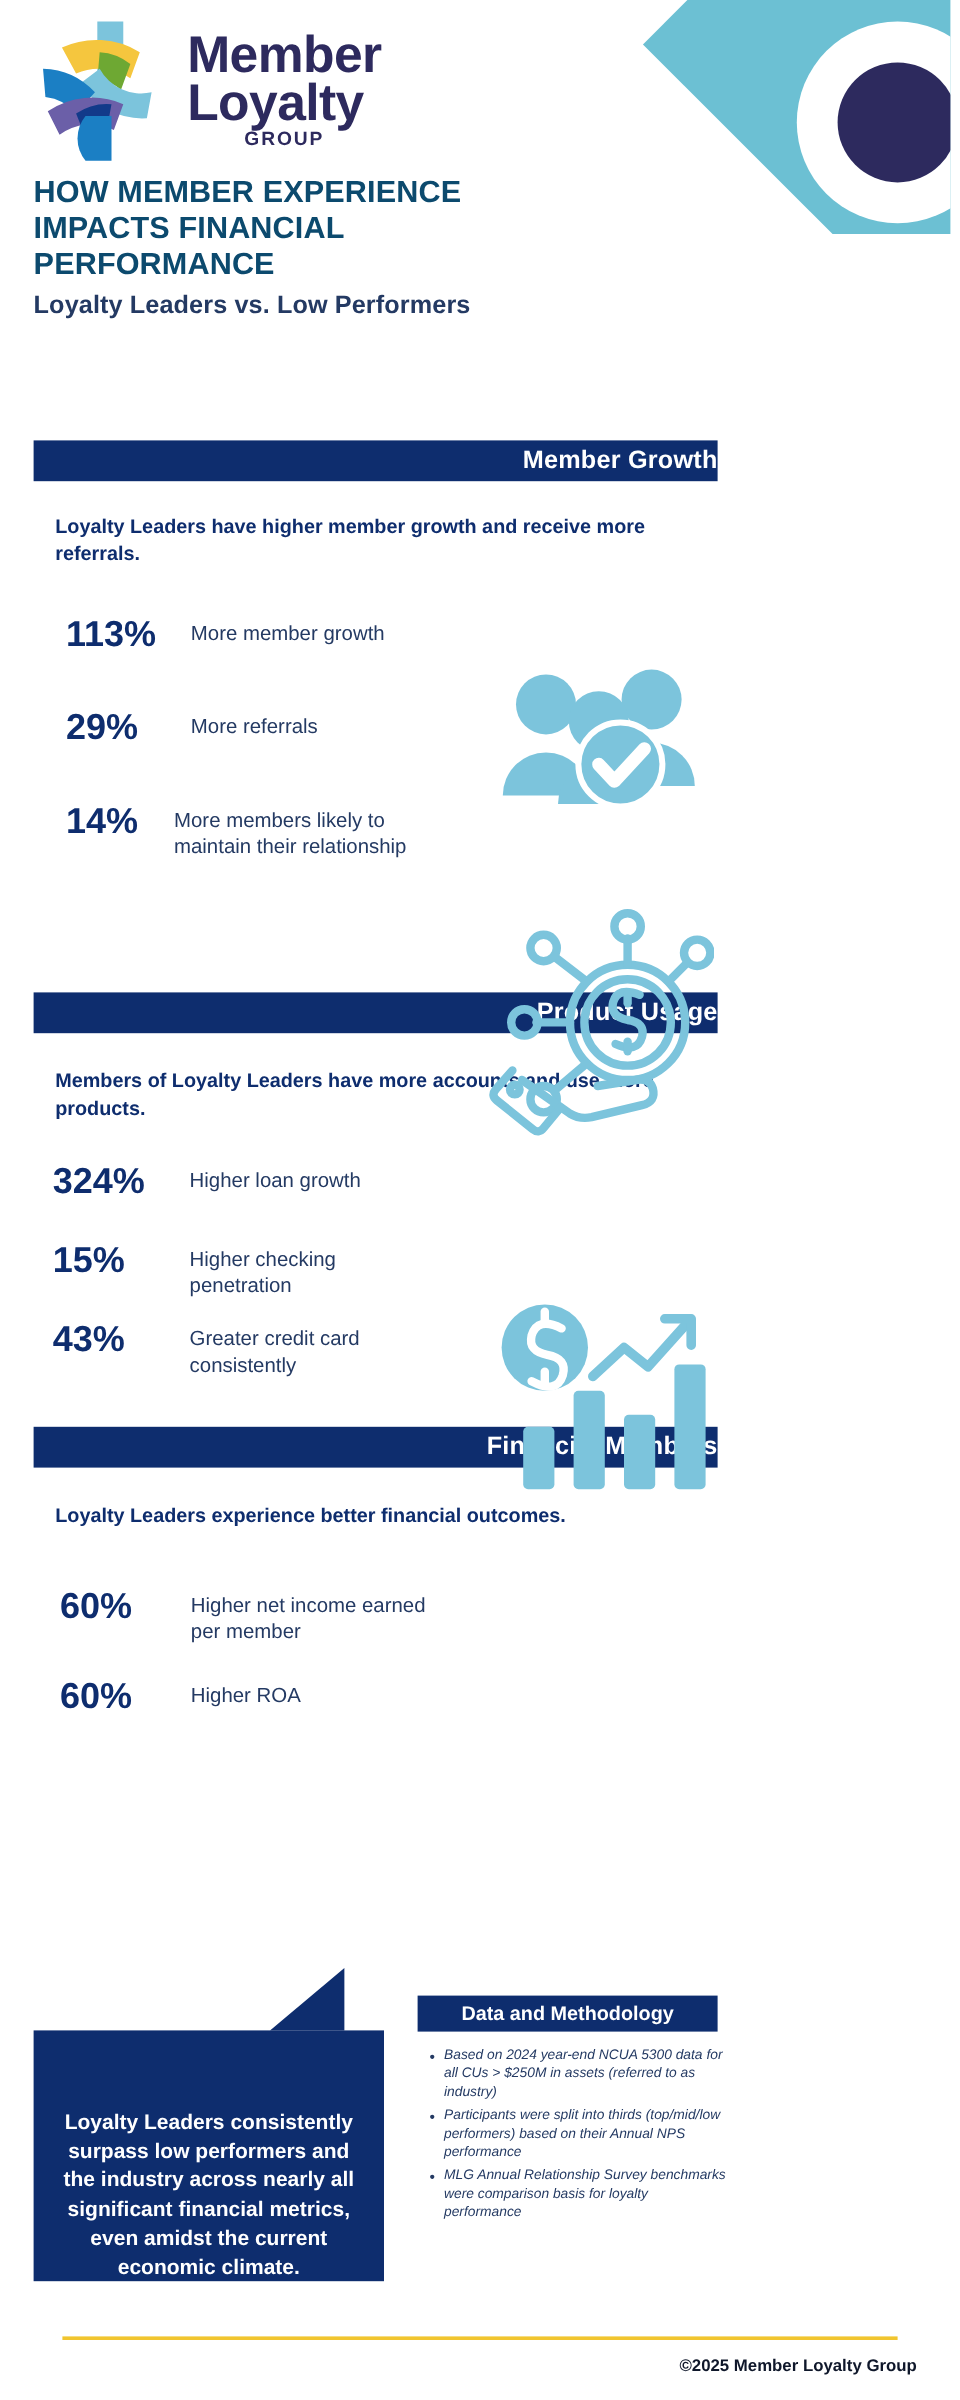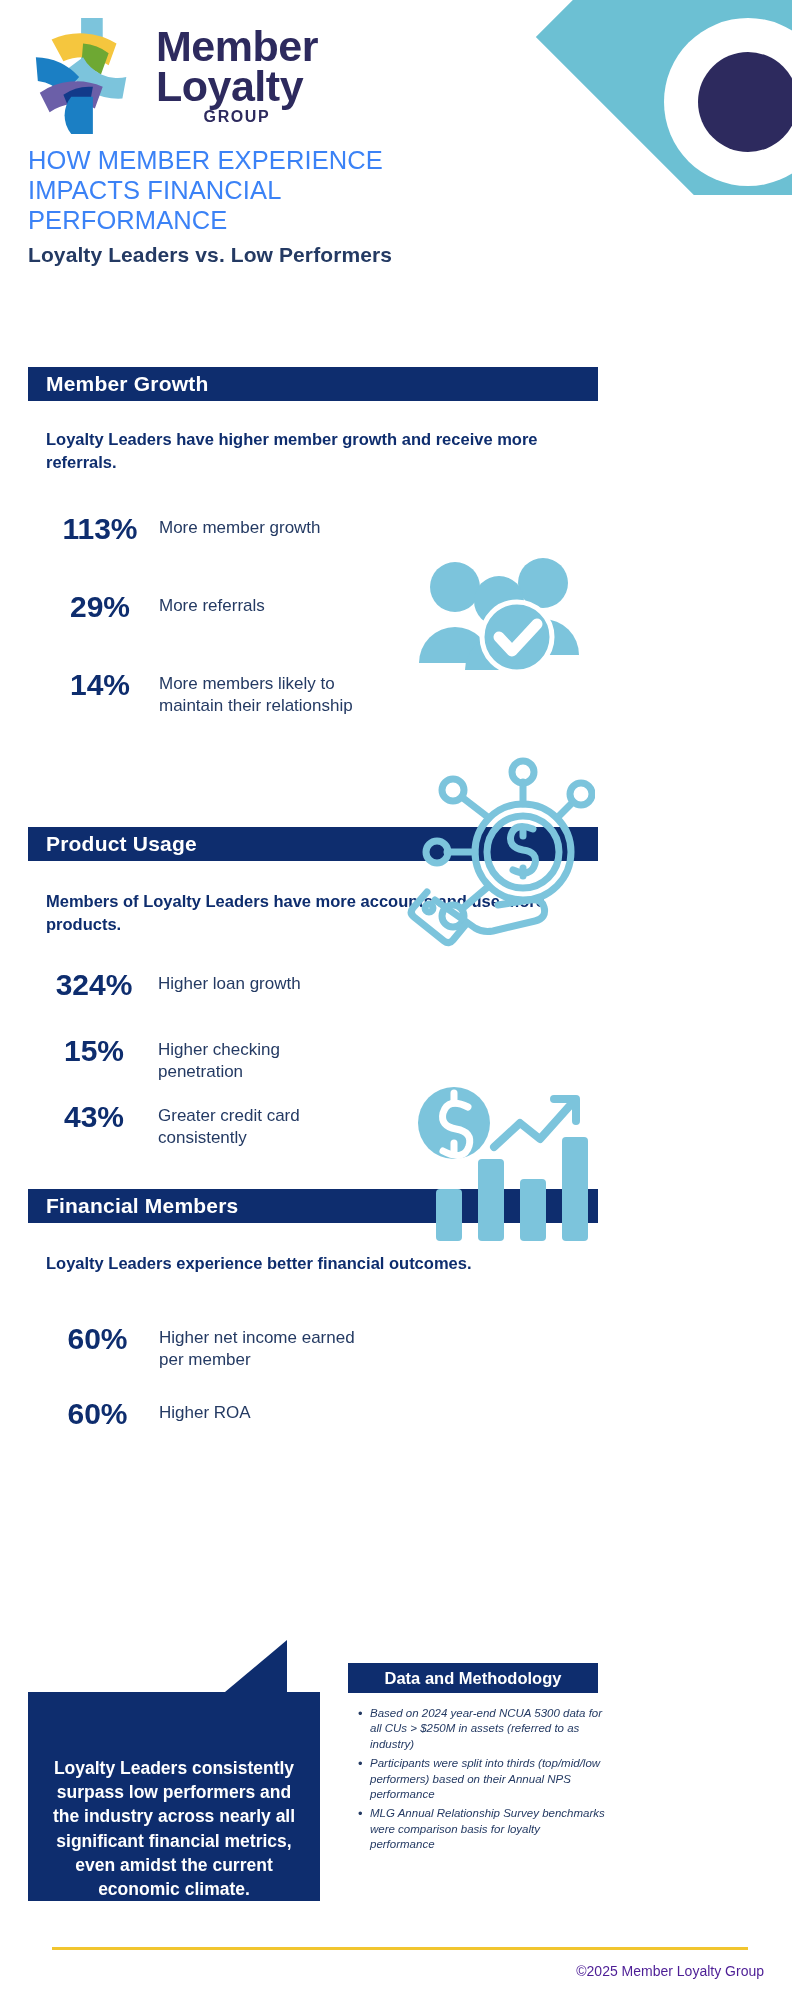--- a/index.html
+++ b/index.html
@@ -71,43 +71,43 @@
     color: #2D2A5E;
     letter-spacing: 1.6px;
     text-align: center;
     margin-top: 4px;
   }
 
   
   .title-area { position: absolute; left: 28px; top: 146px; width: 440px; }
   .main-title {
     font-size: 25.5px;
-    font-weight: 400;
-    color: #3b82f6;
+    font-weight: 700;
+    color: #0c4a6e;
     line-height: 1.17;
     letter-spacing: 0.1px;
   }
   .sub-title {
     margin-top: 8px;
     font-size: 21px;
     font-weight: 700;
     color: #243A63;
     letter-spacing: 0.1px;
   }
 
   
   .banner {
     position: absolute;
     left: 28px;
     width: 570px;
     height: 34px;
     background: #0E2D6E;
     display: flex;
     align-items: center;
-    justify-content: flex-start;
+    justify-content: flex-end;
   }
   .banner-text {
     color: #ffffff;
     font-size: 21px;
     font-weight: 700;
     letter-spacing: 0.2px;
     padding-left: 18px;
   }
 
   .lede {
@@ -123,21 +123,21 @@
   
   .stat {
     position: absolute;
     display: flex;
     align-items: flex-start;
   }
   .stat-num {
     font-size: 30px;
     font-weight: 700;
     color: #0E2D6E;
-    text-align: center;
+    text-align: left;
     line-height: 1.12;
     flex: 0 0 auto;
   }
   .stat-label {
     font-size: 17px;
     font-weight: 400;
     color: #243A63;
     line-height: 1.28;
     padding-top: 5px;
   }
@@ -210,22 +210,22 @@
   .footer-rule {
     position: absolute;
     left: 52px; top: 1947px;
     width: 696px; height: 3px;
     background: #F1C52F;
   }
   .footer-copy {
     position: absolute;
     right: 28px; top: 1963px;
     font-size: 14px;
-    font-weight: 400;
-    color: #4c1d95;
+    font-weight: 700;
+    color: #0f172a;
   }
 
   .icon-box { position: absolute; }
 </style>
 </head>
 <body>
 
 <div class="page">
 
   <div class="deco-wrap">
@@ -267,21 +267,21 @@
   <div class="stat" style="left:55px; top:512px; width:330px">
     <span class="stat-num" style="width:90px">113%</span>
     <span class="stat-label" style="margin-left:14px">More member growth</span>
   </div>
   <div class="stat" style="left:55px; top:590px; width:330px">
     <span class="stat-num" style="width:90px">29%</span>
     <span class="stat-label" style="margin-left:14px">More referrals</span>
   </div>
   <div class="stat" style="left:55px; top:668px; width:330px">
     <span class="stat-num" style="width:90px">14%</span>
-    <span class="stat-label" style="margin-left:14px; max-width:215px">More members likely to maintain their relationship</span>
+    <span class="stat-label" style="max-width:215px">More members likely to maintain their relationship</span>
   </div>
 
   <svg class="icon-box" style="left:415px; top:545px" width="175" height="130" viewBox="0 0 175 130">
     <circle cx="40" cy="42" r="25" fill="#7CC4DC"></circle>
     <path d="M4 118 a36 36 0 0 1 72 0 z" fill="#7CC4DC"></path>
     <circle cx="128" cy="38" r="25" fill="#7CC4DC"></circle>
     <path d="M92 110 a36 36 0 0 1 72 0 z" fill="#7CC4DC"></path>
     <circle cx="84" cy="56" r="25" fill="#7CC4DC"></circle>
     <path d="M50 125 a34 34 0 0 1 68 0 z" fill="#7CC4DC"></path>
     <circle cx="102" cy="92" r="35" fill="#7CC4DC"></circle>

